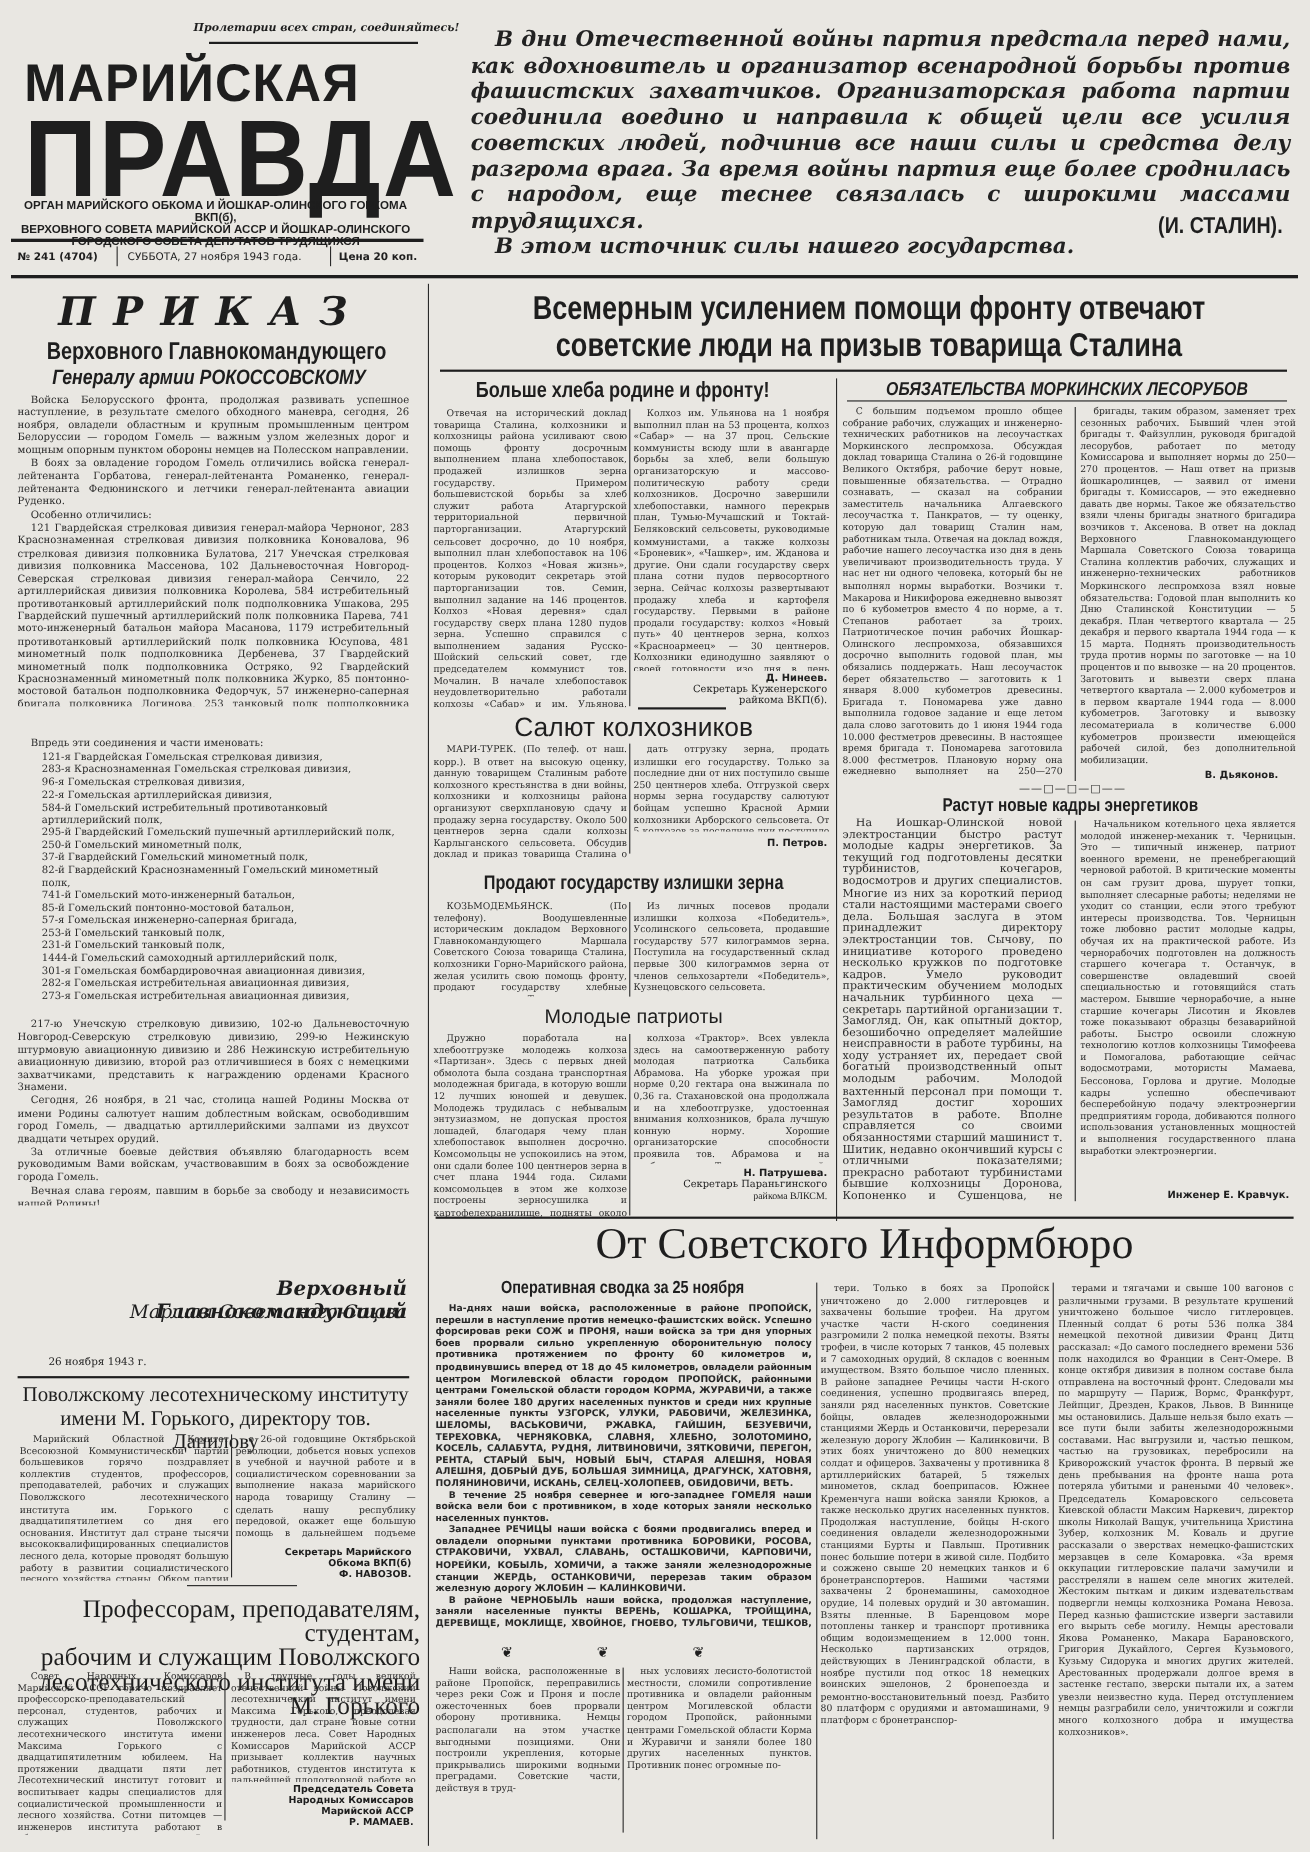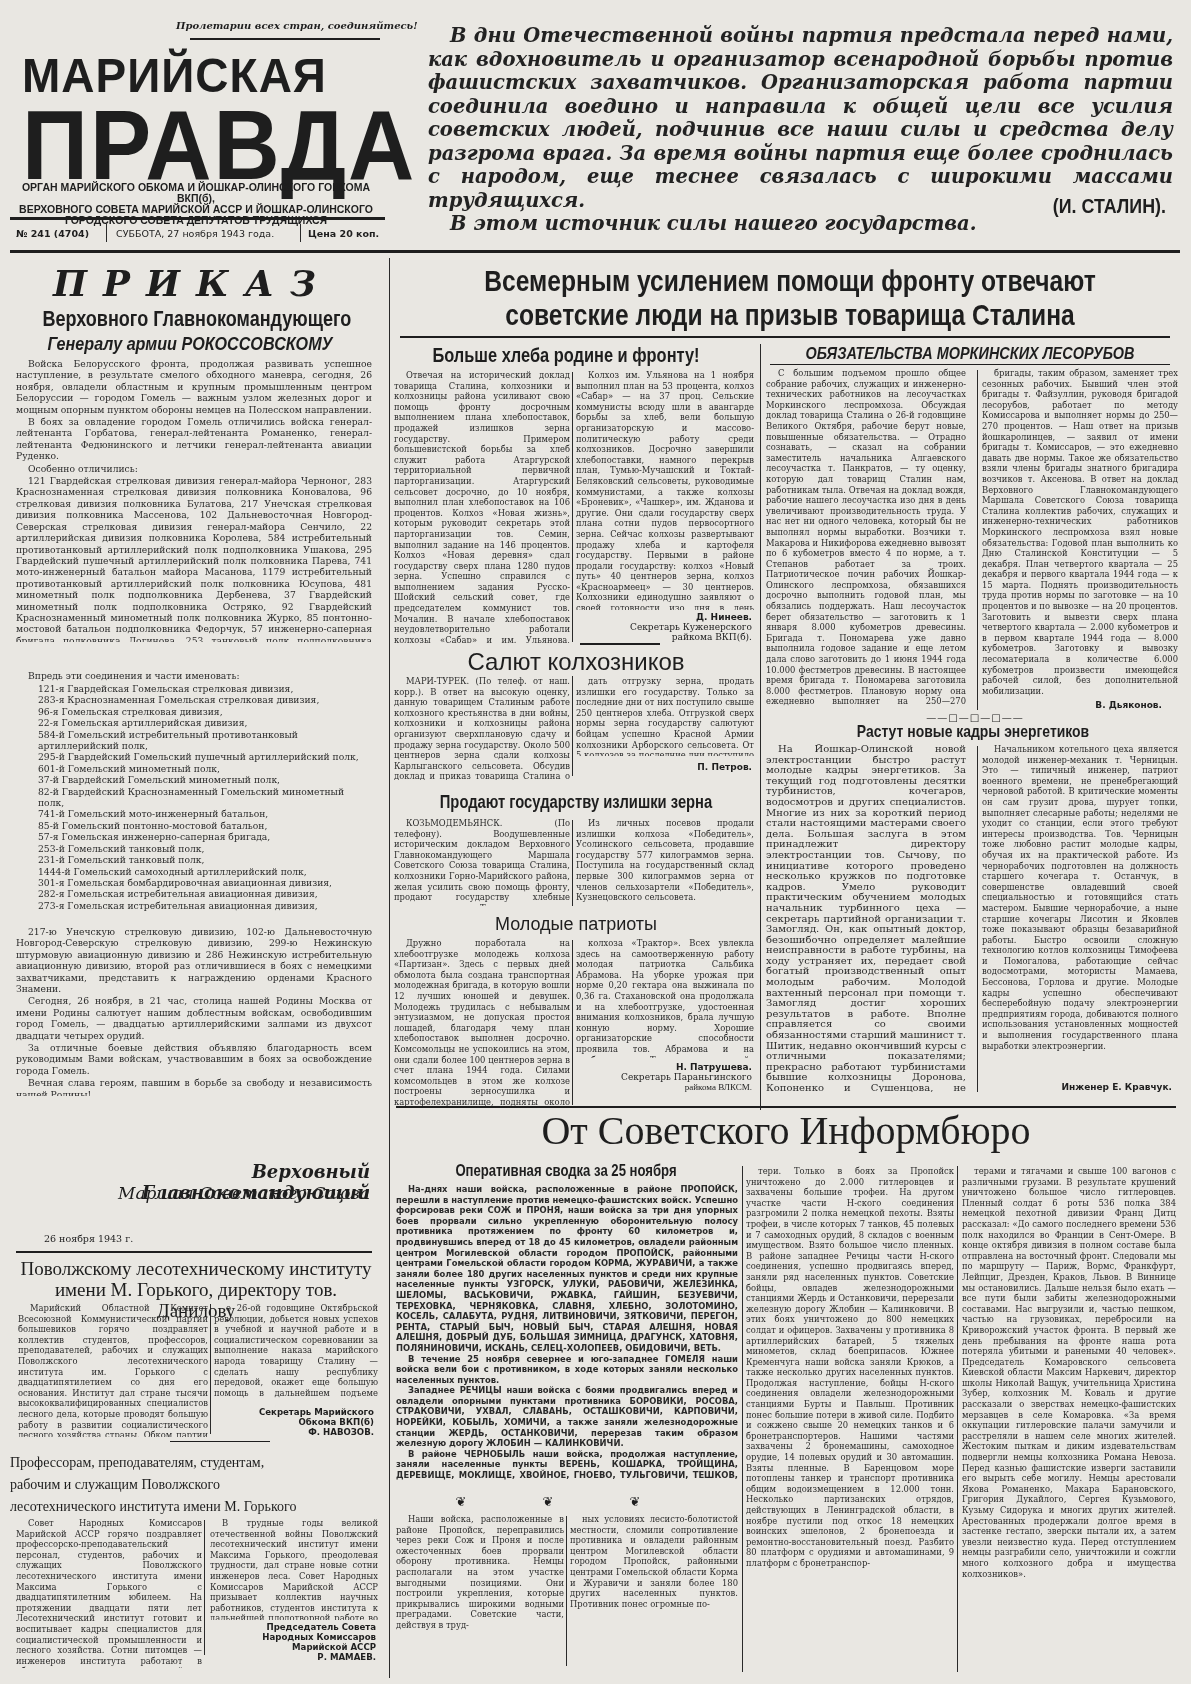--- a/index.html
+++ b/index.html
@@ -87,21 +87,21 @@
   <div class="abs body-text" style="left:16px;top:670px;width:356px;height:14px;font-size:9.2px;line-height:11.4px;">
     <p>Впредь эти соединения и части именовать:</p>
   </div>
   <div class="abs order-list" style="left:16px;top:683px;width:356px;height:240px;overflow:hidden;">
     <div>121-я Гвардейская Гомельская стрелковая дивизия,</div>
     <div>283-я Краснознаменная Гомельская стрелковая дивизия,</div>
     <div>96-я Гомельская стрелковая дивизия,</div>
     <div>22-я Гомельская артиллерийская дивизия,</div>
     <div>584-й Гомельский истребительный противотанковый артиллерийский полк,</div>
     <div>295-й Гвардейский Гомельский пушечный артиллерийский полк,</div>
-    <div>601-й Гомельский минометный полк,</div>
+    <div>250-й Гомельский минометный полк,</div>
     <div>37-й Гвардейский Гомельский минометный полк,</div>
     <div>82-й Гвардейский Краснознаменный Гомельский минометный полк,</div>
     <div>741-й Гомельский мото-инженерный батальон,</div>
     <div>85-й Гомельский понтонно-мостовой батальон,</div>
     <div>57-я Гомельская инженерно-саперная бригада,</div>
     <div>253-й Гомельский танковый полк,</div>
     <div>231-й Гомельский танковый полк,</div>
     <div>1444-й Гомельский самоходный артиллерийский полк,</div>
     <div>301-я Гомельская бомбардировочная авиационная дивизия,</div>
     <div>282-я Гомельская истребительная авиационная дивизия,</div>
@@ -131,21 +131,21 @@
   <div class="abs body-text" style="left:214px;top:1303px;width:164px;height:96px;font-size:8.4px;">
     <p>о 26-ой годовщине Октябрьской революции, добьется новых успехов в учебной и научной работе и в социалистическом соревновании за выполнение наказа марийского народа товарищу Сталину — сделать нашу республику передовой, окажет еще большую помощь в дальнейшем подъеме лесного хозяйства и лесной промышленности республики для ускорения разгрома ненавистного врага, полного изгнания немецко-фашистских оккупантов с нашей родной Советской земли.</p>
   </div>
   <div class="abs signature" style="left:214px;top:1407px;width:160px;font-size:8.6px;line-height:10px;">
     <div>Секретарь Марийского</div>
     <div>Обкома ВКП(б)</div>
     <div>Ф. НАВОЗОВ.</div>
   </div>
   <div class="rule-h" style="left:170px;top:1441px;width:100px;height:1px;"></div>
 
-  <div class="abs serif" style="left:10px;top:1452px;width:372px;text-align:left;font-size:14px;line-height:22px;">
+  <div class="abs serif" style="left:10px;top:1452px;width:372px;text-align:right;font-size:23px;line-height:22px;">
     <div>Профессорам, преподавателям, студентам,</div>
     <div>рабочим и служащим Поволжского</div>
     <div>лесотехнического института имени М. Горького</div>
   </div>
   <div class="abs body-text" style="left:16px;top:1518px;width:186px;height:150px;font-size:8.4px;">
     <p>Совет Народных Комиссаров Марийской АССР горячо поздравляет профессорско-преподавательский персонал, студентов, рабочих и служащих Поволжского лесотехнического института имени Максима Горького с двадцатипятилетним юбилеем. На протяжении двадцати пяти лет Лесотехнический институт готовит и воспитывает кадры специалистов для социалистической промышленности и лесного хозяйства. Сотни питомцев — инженеров института работают в области развития лесного хозяйства нашей страны.</p>
   </div>
   <div class="rule-v" style="left:204px;top:1520px;height:135px;"></div>
   <div class="abs body-text" style="left:210px;top:1518px;width:168px;height:102px;font-size:8.4px;">
     <p>В трудные годы великой отечественной войны Поволжский лесотехнический институт имени Максима Горького, преодолевая трудности, дал стране новые сотни инженеров леса. Совет Народных Комиссаров Марийской АССР призывает коллектив научных работников, студентов института к дальнейшей плодотворной работе во благо любимой родины и ускорения окончательного разгрома немецко-фашистских оккупантов.</p>

